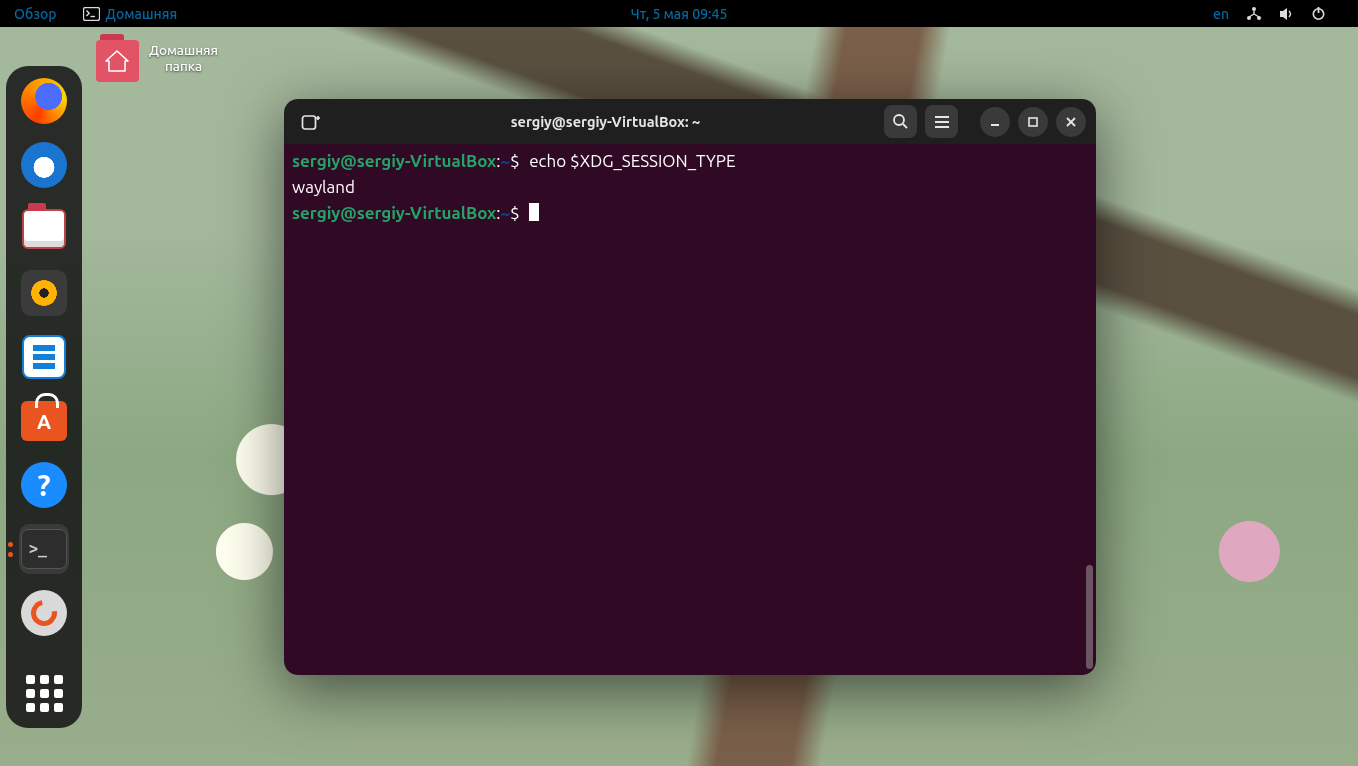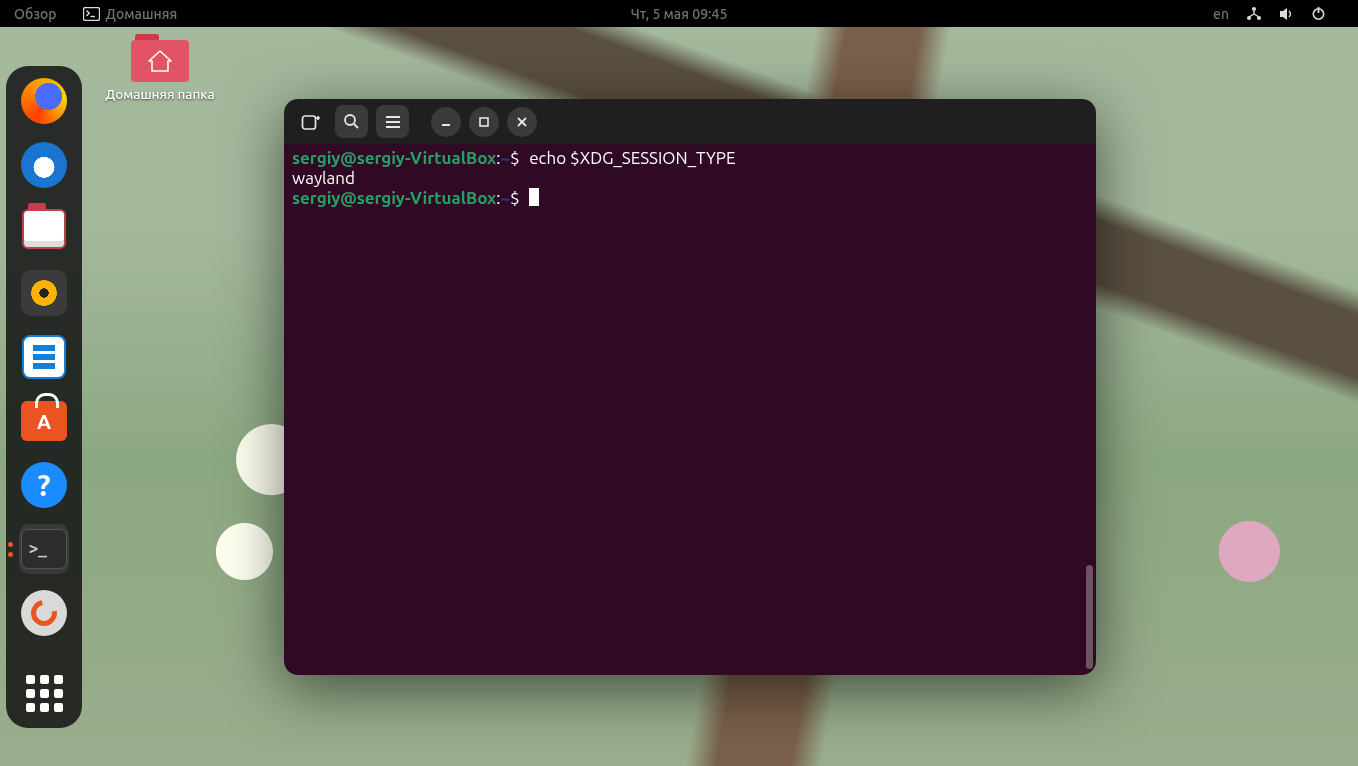--- a/index.html
+++ b/index.html
@@ -12,34 +12,34 @@
       radial-gradient(circle at 92% 72%, #e0a8c0 0px, #e0a8c0 30px, transparent 31px),
       linear-gradient(100deg, transparent 55%, #7a604a 57%, #7a604a 62%, transparent 64%),
       linear-gradient(20deg, transparent 68%, #5a5040 70%, #5a5040 75%, transparent 77%),
       linear-gradient(to bottom, #a4b89c 0%, #a4b89c 30%, #8ca882 60%, #9aad8c 100%);
     background-color:#6e805e;
   }
 
   
   .topbar {
     position:absolute; top:0; left:0; right:0; height:27px;
-    background:#000; color:#737373; display:flex; align-items:center;
+    background:#000; color:#0369a1; display:flex; align-items:center;
     font-size:14px; font-weight:500;
     z-index:50;
   }
   .tb-left  { display:flex; align-items:center; gap:6px; padding-left:14px; }
   .tb-app   { display:flex; align-items:center; gap:6px; margin-left:20px; }
   .tb-center{ position:absolute; left:50%; transform:translateX(-50%); }
   .tb-right { margin-left:auto; display:flex; align-items:center; gap:16px; padding-right:32px; }
   .tb-icon  { display:inline-flex; }
 
   
   .desk-icon {
     position:absolute; top:34px; left:96px; width:128px;
-    display:flex; flex-direction:column; align-items:center; gap:4px;
+    display:flex; flex-direction:row; align-items:center; gap:4px;
     color:#fff; cursor:pointer;
   }
   .folder-ico {
     width:58px; height:48px; position:relative;
   }
   .folder-ico .lid {
     position:absolute; top:0; left:4px; width:24px; height:10px;
     background:#c83a4c; border-radius:3px 3px 0 0;
   }
   .folder-ico .body {
@@ -114,21 +114,21 @@
   }
   .tb-title { flex:1; text-align:center; }
   .wctrl {
     width:30px; height:30px; border-radius:50%;
     background:#3a3a3a; display:grid; place-items:center;
     cursor:pointer; color:#e6e6e6;
   }
   .term-body {
     flex:1; background:#300a24; color:#fff;
     font-family:"Ubuntu Mono","DejaVu Sans Mono",monospace;
-    font-size:17px; line-height:20px; padding:4px 8px;
+    font-size:17px; line-height:26px; padding:4px 8px;
     position:relative; white-space:pre;
   }
   .p-user{color:#26a269;font-weight:700;}
   .p-colon{color:#fff;}
   .p-path{color:#08458f;font-weight:700;}
   .cursor{display:inline-block;width:10px;height:18px;background:#fff;vertical-align:-2px;}
   .term-scroll{position:absolute;right:3px;bottom:6px;width:7px;height:104px;background:#6b5560;border-radius:4px;}
 
   svg{display:block;}
 </style>
@@ -241,20 +241,21 @@
 
   <div class="window">
     <div class="titlebar">
       <div class="tb-btn">
         <svg width="20" height="18" viewBox="0 0 20 18">
             <rect x="1.5" y="3" width="13" height="13" rx="2.5" fill="none" stroke="#e6e6e6" stroke-width="1.7"></rect>
             <line x1="15" y1="5" x2="19" y2="5" stroke="#e6e6e6" stroke-width="1.7"></line>
             <line x1="17" y1="3" x2="17" y2="7" stroke="#e6e6e6" stroke-width="1.7"></line>
           </svg>
       </div>
+      <div class="tb-title">sergiy@sergiy-VirtualBox: ~</div>
       <div class="tb-btn" style="background:#3a3a3a;border-radius:8px;">
         <svg width="17" height="17" viewBox="0 0 17 17">
             <circle cx="7" cy="7" r="5" fill="none" stroke="#e6e6e6" stroke-width="1.8"></circle>
             <line x1="11" y1="11" x2="15" y2="15" stroke="#e6e6e6" stroke-width="1.8"></line>
           </svg>
       </div>
       <div class="tb-btn" style="background:#3a3a3a;border-radius:8px;">
         <svg width="16" height="14" viewBox="0 0 16 14">
             <line x1="1" y1="2" x2="15" y2="2" stroke="#e6e6e6" stroke-width="1.8"></line>
             <line x1="1" y1="7" x2="15" y2="7" stroke="#e6e6e6" stroke-width="1.8"></line>

